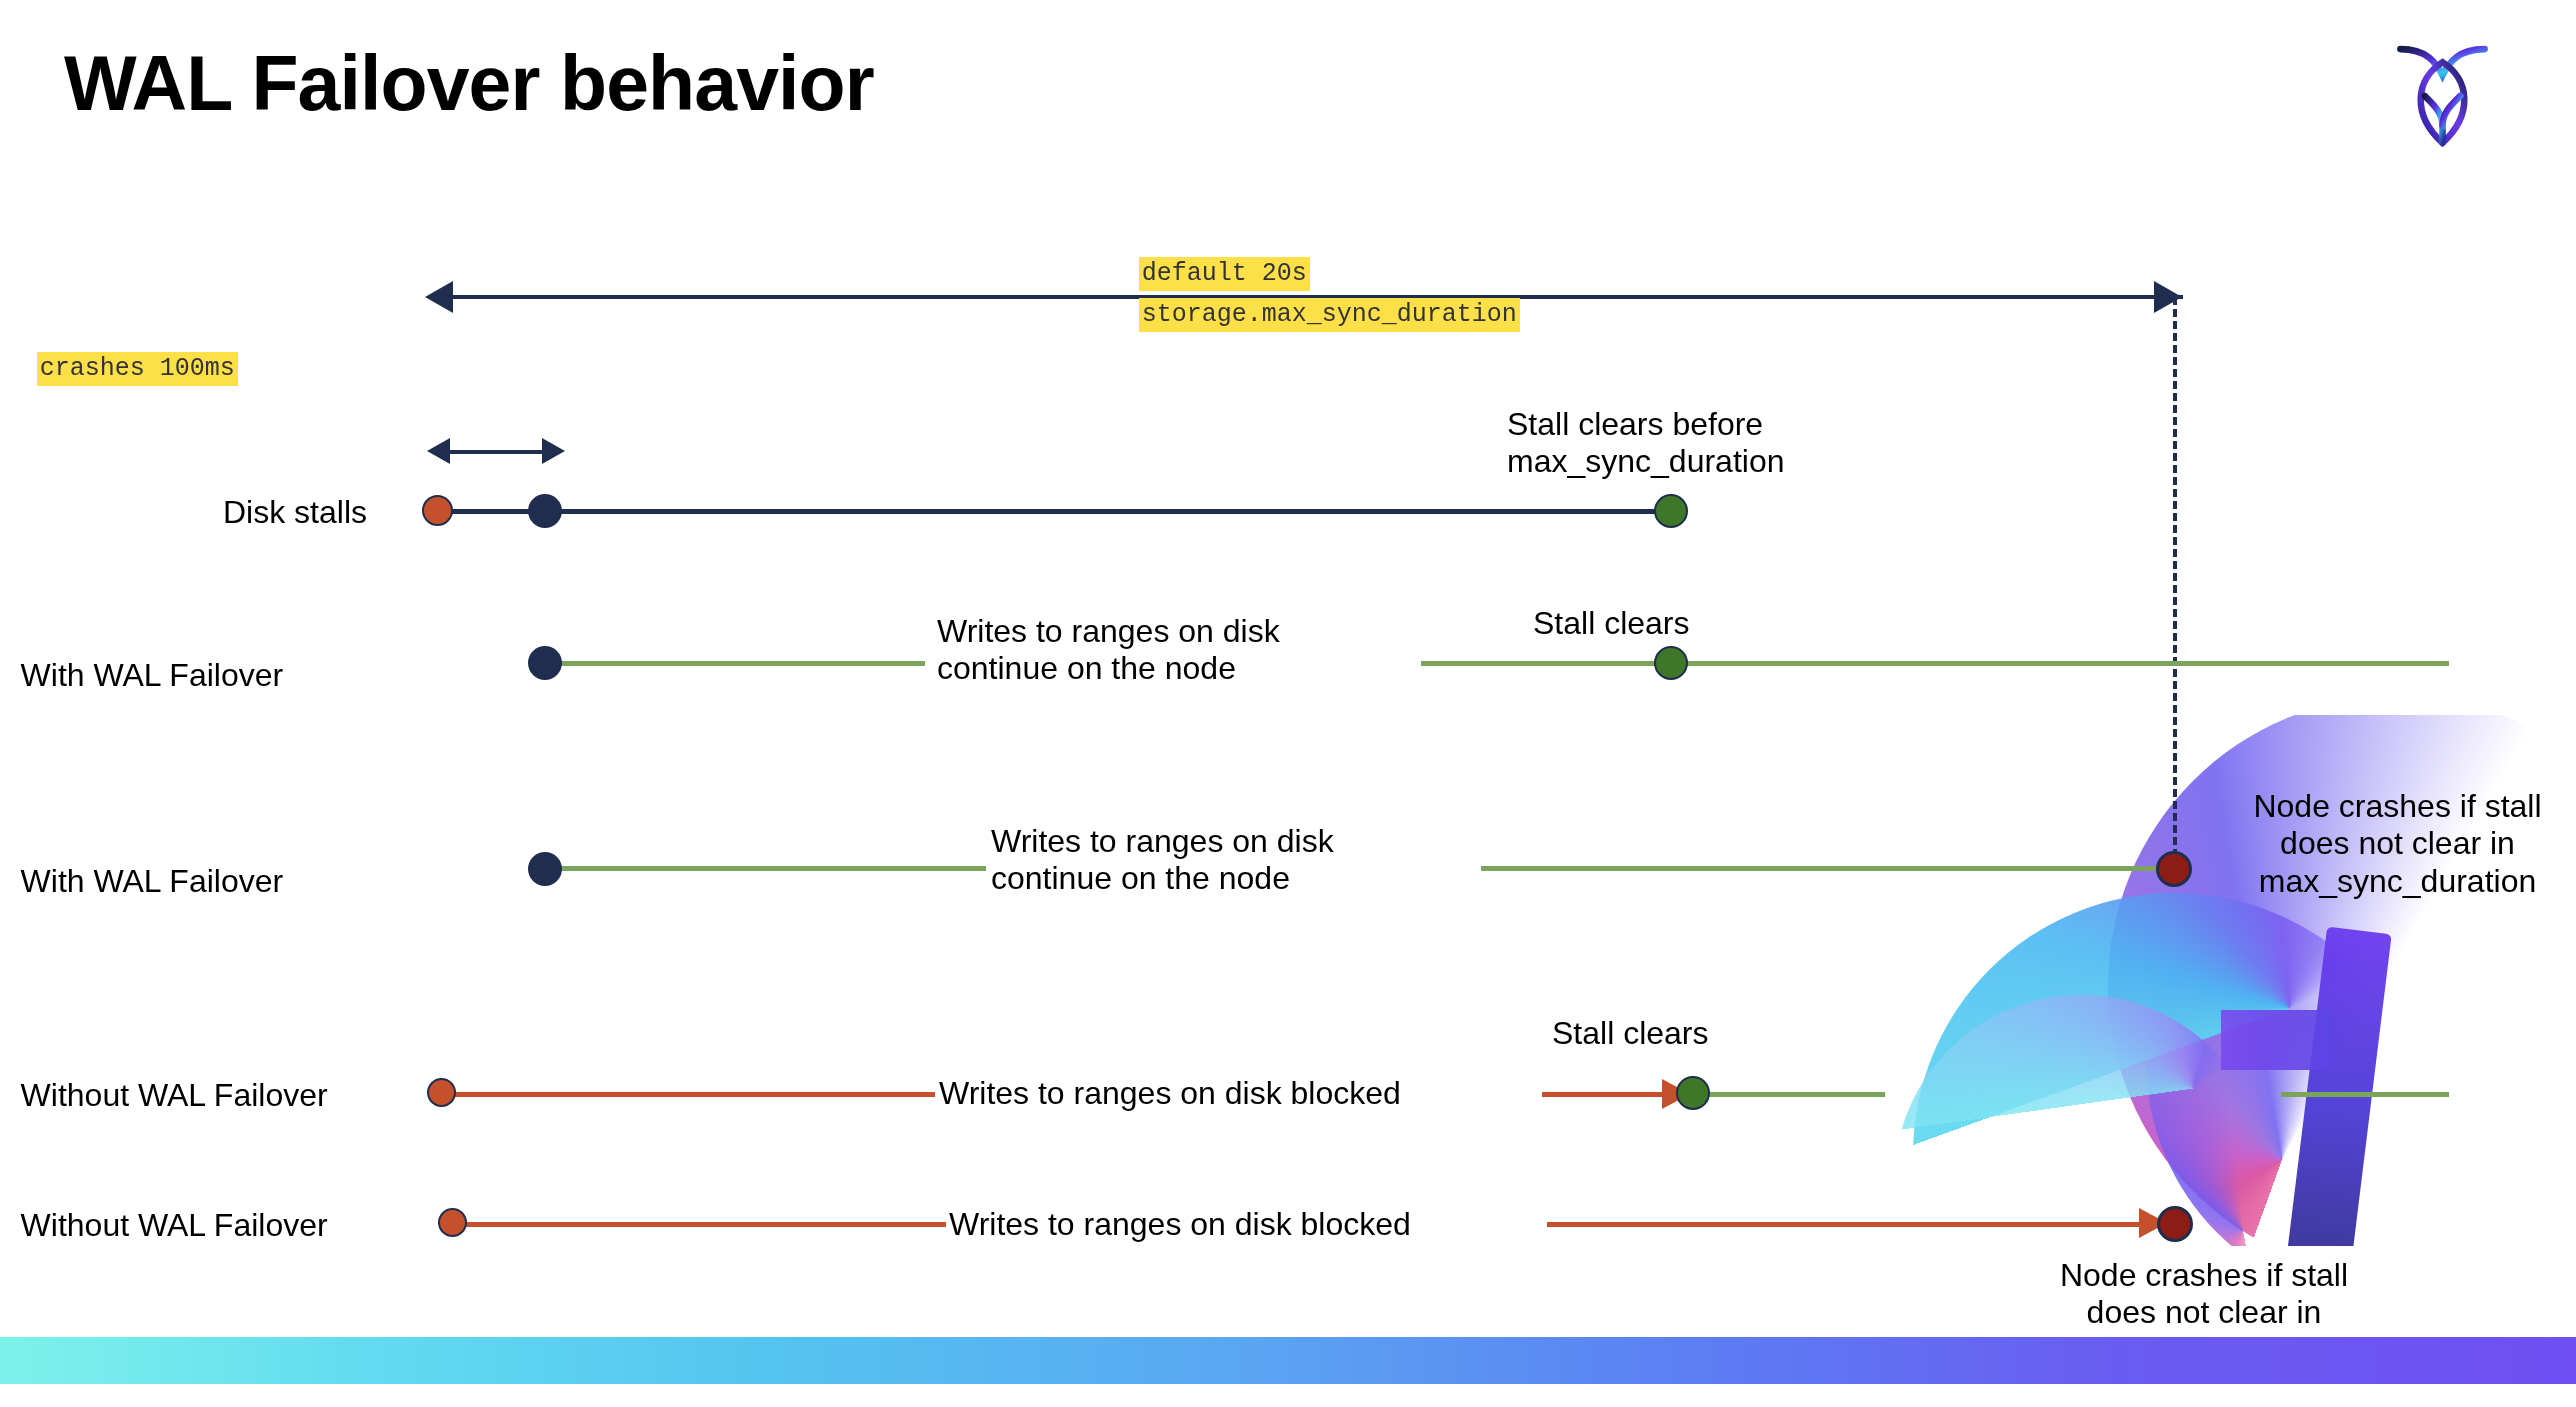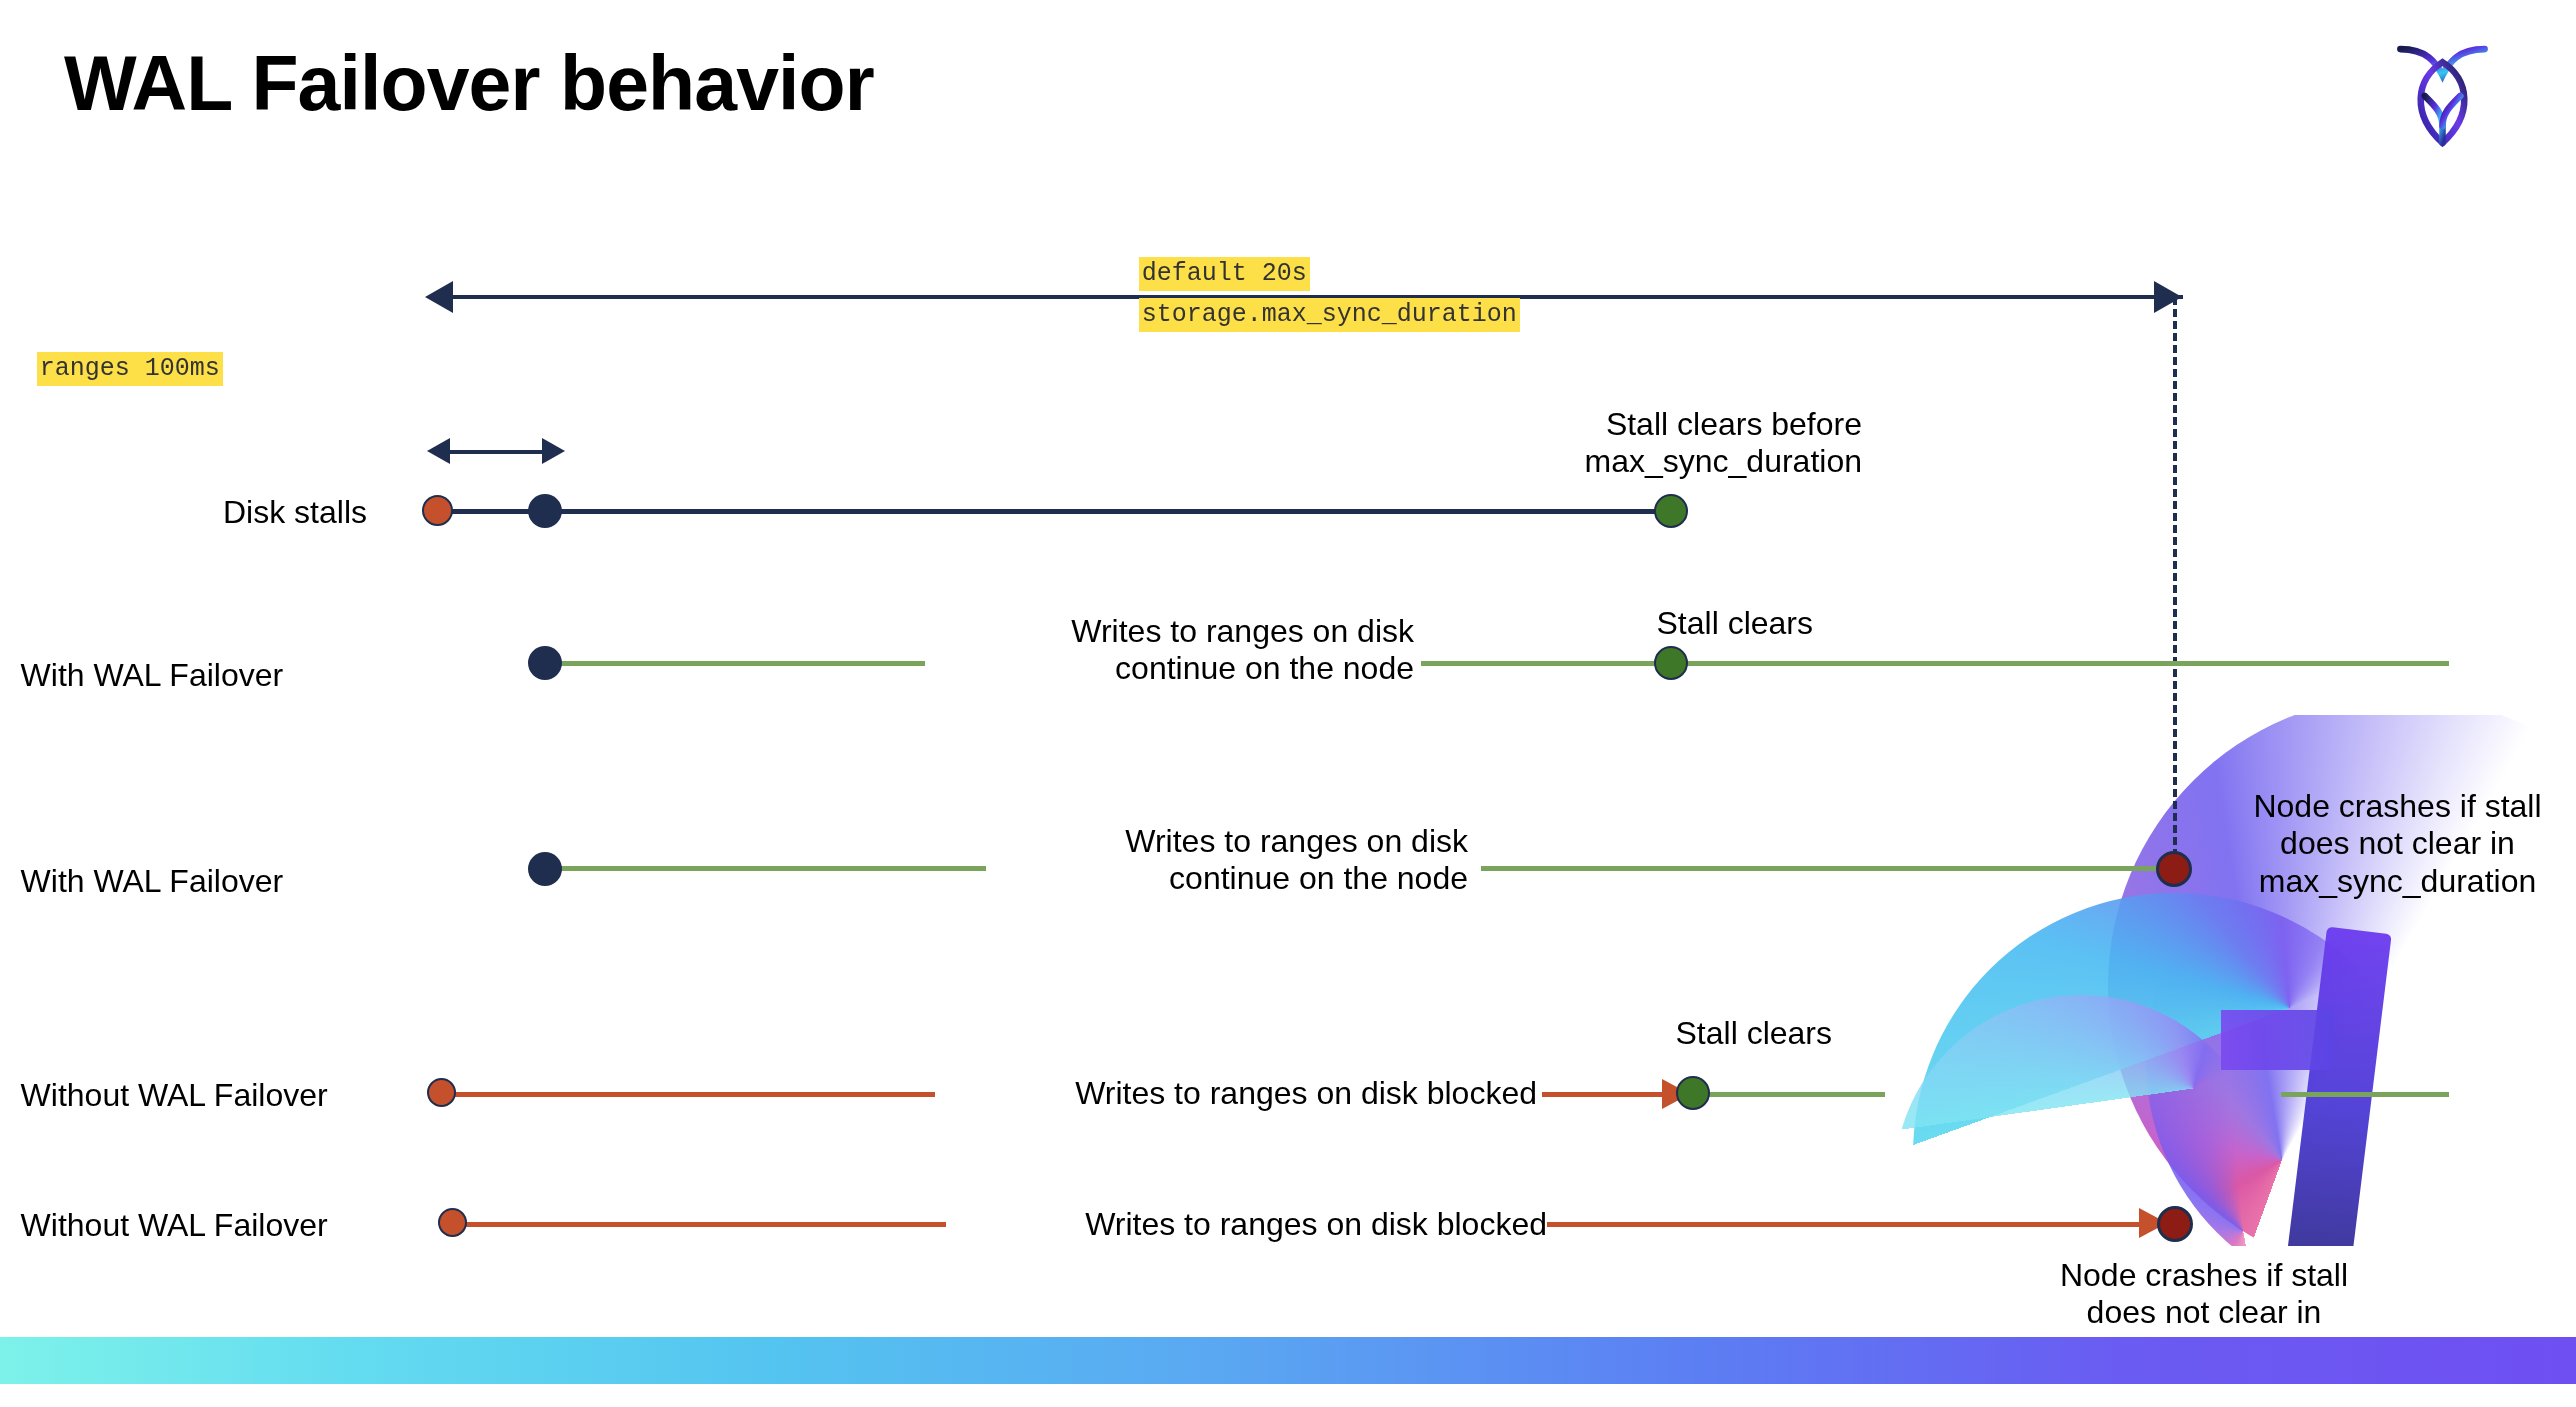--- a/index.html
+++ b/index.html
@@ -43,21 +43,21 @@
          letter-spacing:-0.9px;line-height:1;}
 
   
   .logo{position:absolute;left:2391px;top:34px;width:103px;height:122px;}
 
   
   .hline{position:absolute;height:4.7px;}
   .vdash{position:absolute;width:0;border-left:4.7px dashed #1f2d4e;}
   .dot{position:absolute;border-radius:50%;box-sizing:border-box;}
   .rowlabel{position:absolute;font-size:32px;color:#000;white-space:nowrap;}
-  .note{position:absolute;font-size:32px;color:#000;line-height:1.17;text-align:right;}
+  .note{position:absolute;font-size:32px;color:#000;line-height:1.17;text-align:left;}
   .note.l{text-align:center;}
   .code{position:absolute;font-family:"Liberation Mono", monospace;font-size:25px;color:#333;
         background:#fde047;line-height:1.28;white-space:nowrap;padding:0.9px 2.8px;}
 
   
   .ah{position:absolute;width:0;height:0;}
   .ah-l{border-top:16px solid transparent;border-bottom:16px solid transparent;border-right:28px solid #1f2d4e;}
   .ah-r{border-top:16px solid transparent;border-bottom:16px solid transparent;border-left:28px solid #1f2d4e;}
   .ah-l-sm{border-top:13px solid transparent;border-bottom:13px solid transparent;border-right:23.4px solid #1f2d4e;}
   .ah-r-sm{border-top:13px solid transparent;border-bottom:13px solid transparent;border-left:23.4px solid #1f2d4e;}
@@ -103,21 +103,21 @@
 
   <div class="hline" style="left:430px;top:295px;width:1753px;height:3.7px;background:#1f2d4e;"></div>
   <div class="ah ah-l" style="left:425px;top:281px;"></div>
   <div class="ah ah-r" style="left:2154px;top:281px;"></div>
 
   <div class="code" style="left:1139px;top:257px;">default 20s</div>
   <div class="code" style="left:1139px;top:298px;">storage.max_sync_duration</div>
 
   <div class="vdash" style="left:2173px;top:297px;height:584px;"></div>
 
-  <div class="code" style="left:37px;top:352px;">ranges 100ms</div>
+  <div class="code" style="left:37px;top:352px;">crashes 100ms</div>
 
   <div class="hline" style="left:439px;top:450px;width:120px;height:3.7px;background:#1f2d4e;"></div>
   <div class="ah ah-l-sm" style="left:427px;top:438px;"></div>
   <div class="ah ah-r-sm" style="left:542px;top:438px;"></div>
 
   <div class="rowlabel" style="left:223px;top:494px;">Disk stalls</div>
 
   <div class="hline" style="left:437px;top:509px;width:1248px;background:#1f2d4e;"></div>
 
   <div class="dot" style="left:422px;top:495px;width:31px;height:31px;background:#c4502c;border:2.8px solid #1f2d4e;"></div>

